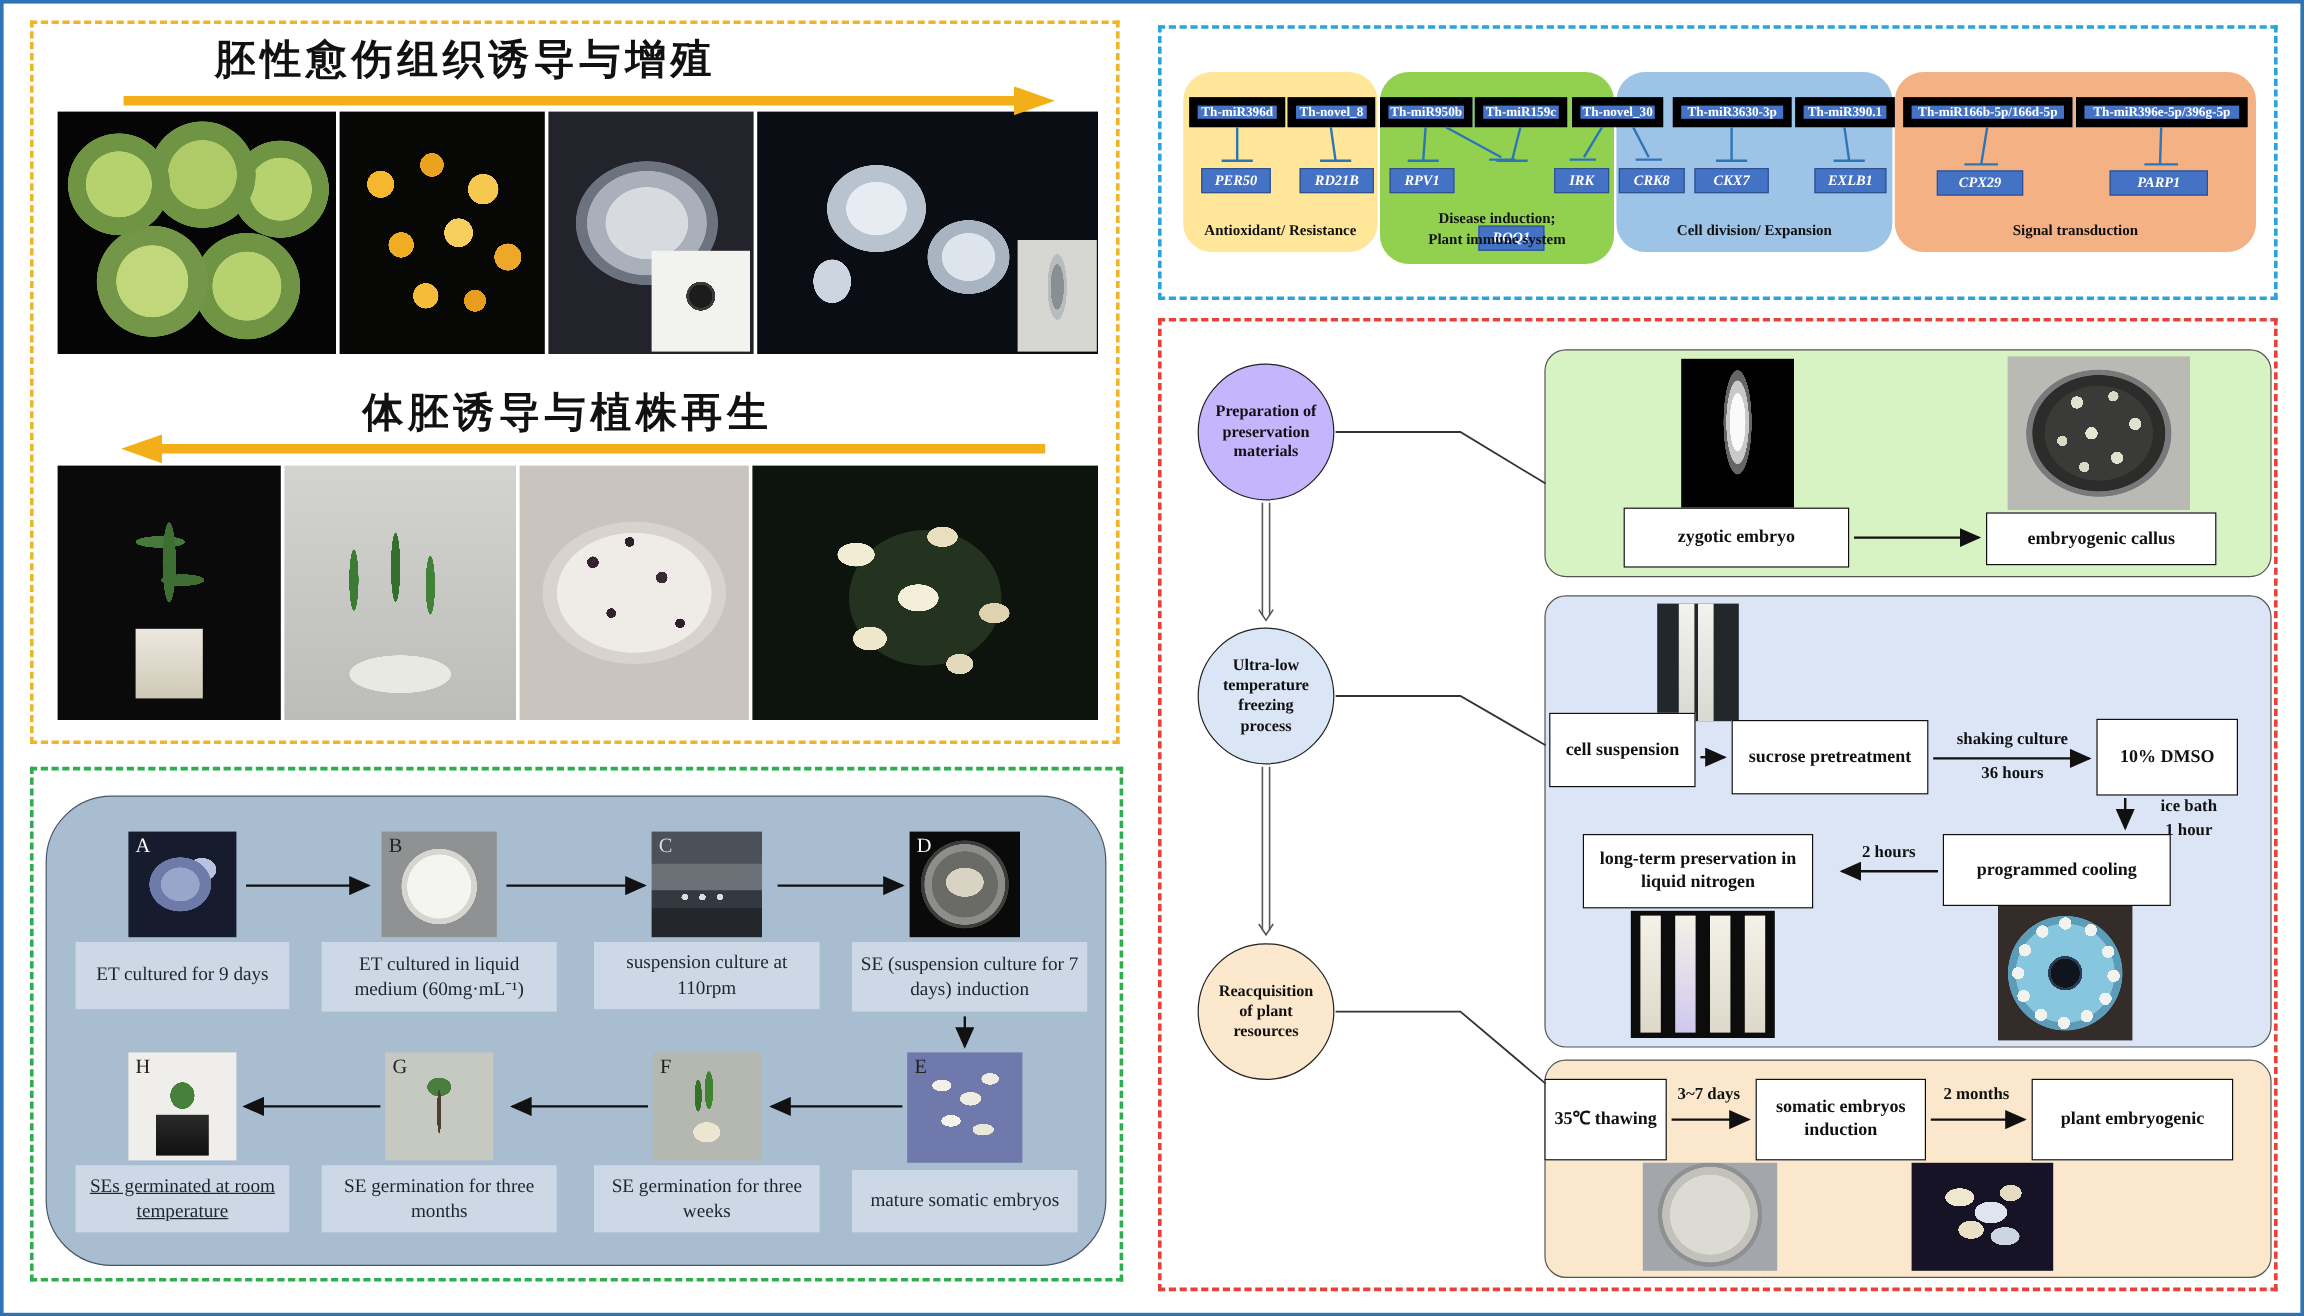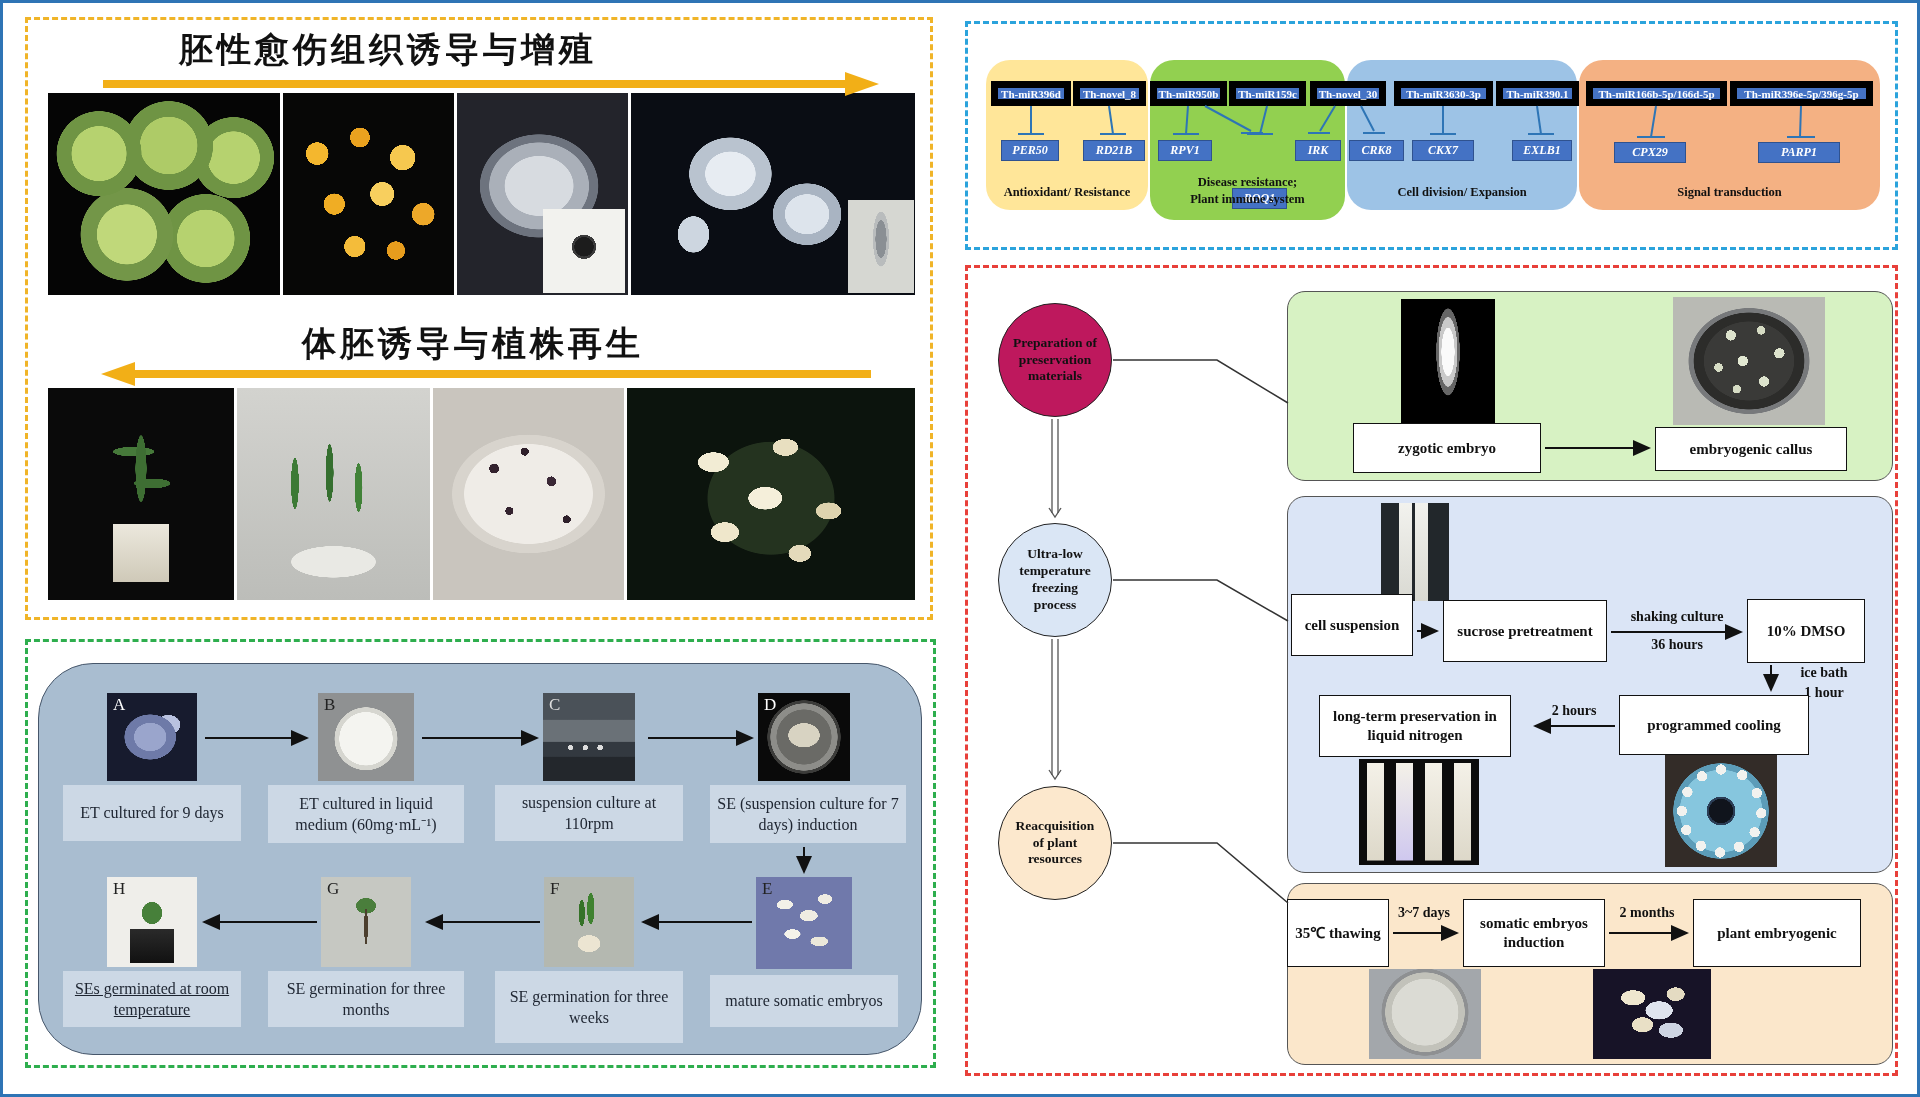--- a/index.html
+++ b/index.html
@@ -201,21 +201,21 @@
     </div>
   <div class="ph ph-f" style="left:541px;top:874px;width:90px;height:90px;">
     <span class="pletter" style="color:#222;">F</span>
     </div>
   <div class="ph ph-e" style="left:753px;top:874px;width:96px;height:92px;">
     <span class="pletter" style="color:#222;">E</span>
     </div>
 
   <div class="plbl" style="left:60px;top:968px;width:178px;height:56px;text-decoration:underline;">SEs germinated at room temperature</div>
   <div class="plbl" style="left:265px;top:968px;width:196px;height:56px;">SE germination for three months</div>
-  <div class="plbl" style="left:492px;top:968px;width:188px;height:72px;">SE germination for three weeks</div>
+  <div class="plbl" style="left:492px;top:968px;width:188px;height:56px;">SE germination for three weeks</div>
   <div class="plbl" style="left:707px;top:972px;width:188px;height:52px;">mature somatic embryos</div>
 
   <div class="grp" style="left:983px;top:57px;width:162px;height:150px;background:#FFE699;"></div>
   <div class="grp" style="left:1147px;top:57px;width:195px;height:160px;background:#92D050;"></div>
   <div class="grp" style="left:1344px;top:57px;width:230px;height:150px;background:#9DC3E6;"></div>
   <div class="grp" style="left:1576px;top:57px;width:301px;height:150px;background:#F4B183;"></div>
 
   <div class="chip" style="left:988px;top:78px;width:80px;height:25px;">Th-miR396d</div>
   <div class="chip" style="left:1070px;top:78px;width:73px;height:25px;">Th-novel_8</div>
   <div class="chip" style="left:1147px;top:78px;width:77px;height:25px;">Th-miR950b</div>
@@ -231,26 +231,26 @@
   <div class="tchip" style="left:1155px;top:137px;width:54px;height:21px;">RPV1</div>
   <div class="tchip" style="left:1229px;top:137px;width:55px;height:21px;margin-top:48px;">ROQ1</div>
   <div class="tchip" style="left:1292px;top:137px;width:46px;height:21px;">IRK</div>
   <div class="tchip" style="left:1346px;top:137px;width:55px;height:21px;">CRK8</div>
   <div class="tchip" style="left:1409px;top:137px;width:62px;height:21px;">CKX7</div>
   <div class="tchip" style="left:1509px;top:137px;width:60px;height:21px;">EXLB1</div>
   <div class="tchip" style="left:1611px;top:139px;width:72px;height:21px;">CPX29</div>
   <div class="tchip" style="left:1755px;top:139px;width:82px;height:21px;">PARP1</div>
 
   <div class="glabel" style="left:983px;top:182px;width:162px;">Antioxidant/ Resistance</div>
-  <div class="glabel" style="left:1147px;top:172px;width:195px;">Disease resistance;</div>
+  <div class="glabel" style="left:1147px;top:172px;width:195px;">Disease induction;</div>
   <div class="glabel" style="left:1147px;top:189px;width:195px;">Plant immune system</div>
   <div class="glabel" style="left:1344px;top:182px;width:230px;">Cell division/ Expansion</div>
   <div class="glabel" style="left:1576px;top:182px;width:301px;">Signal transduction</div>
 
-  <div class="circle" style="left:995px;top:300px;width:114px;height:114px;background:#be185d;">Preparation of preservation materials</div>
+  <div class="circle" style="left:995px;top:300px;width:114px;height:114px;background:#c4b5fd;">Preparation of preservation materials</div>
   <div class="circle" style="left:995px;top:520px;width:114px;height:114px;background:#DAE6F5;">Ultra-low temperature freezing process</div>
   <div class="circle" style="left:995px;top:783px;width:114px;height:114px;background:#FCE8CD;">Reacquisition of plant resources</div>
 
   <div class="sub" style="left:1284px;top:288px;width:606px;height:190px;background:#D7F2C3;"></div>
   <div class="ph ph-zy" style="left:1398px;top:296px;width:94px;height:126px;z-index:2;"></div>
   <div class="ph ph-cd" style="left:1670px;top:294px;width:152px;height:128px;z-index:2;"></div>
   <div class="wbox" style="left:1350px;top:420px;width:188px;height:50px;">zygotic embryo</div>
   <div class="wbox" style="left:1652px;top:424px;width:192px;height:44px;">embryogenic callus</div>
 
   <div class="sub" style="left:1284px;top:493px;width:606px;height:377px;background:#DBE5F6;"></div>

